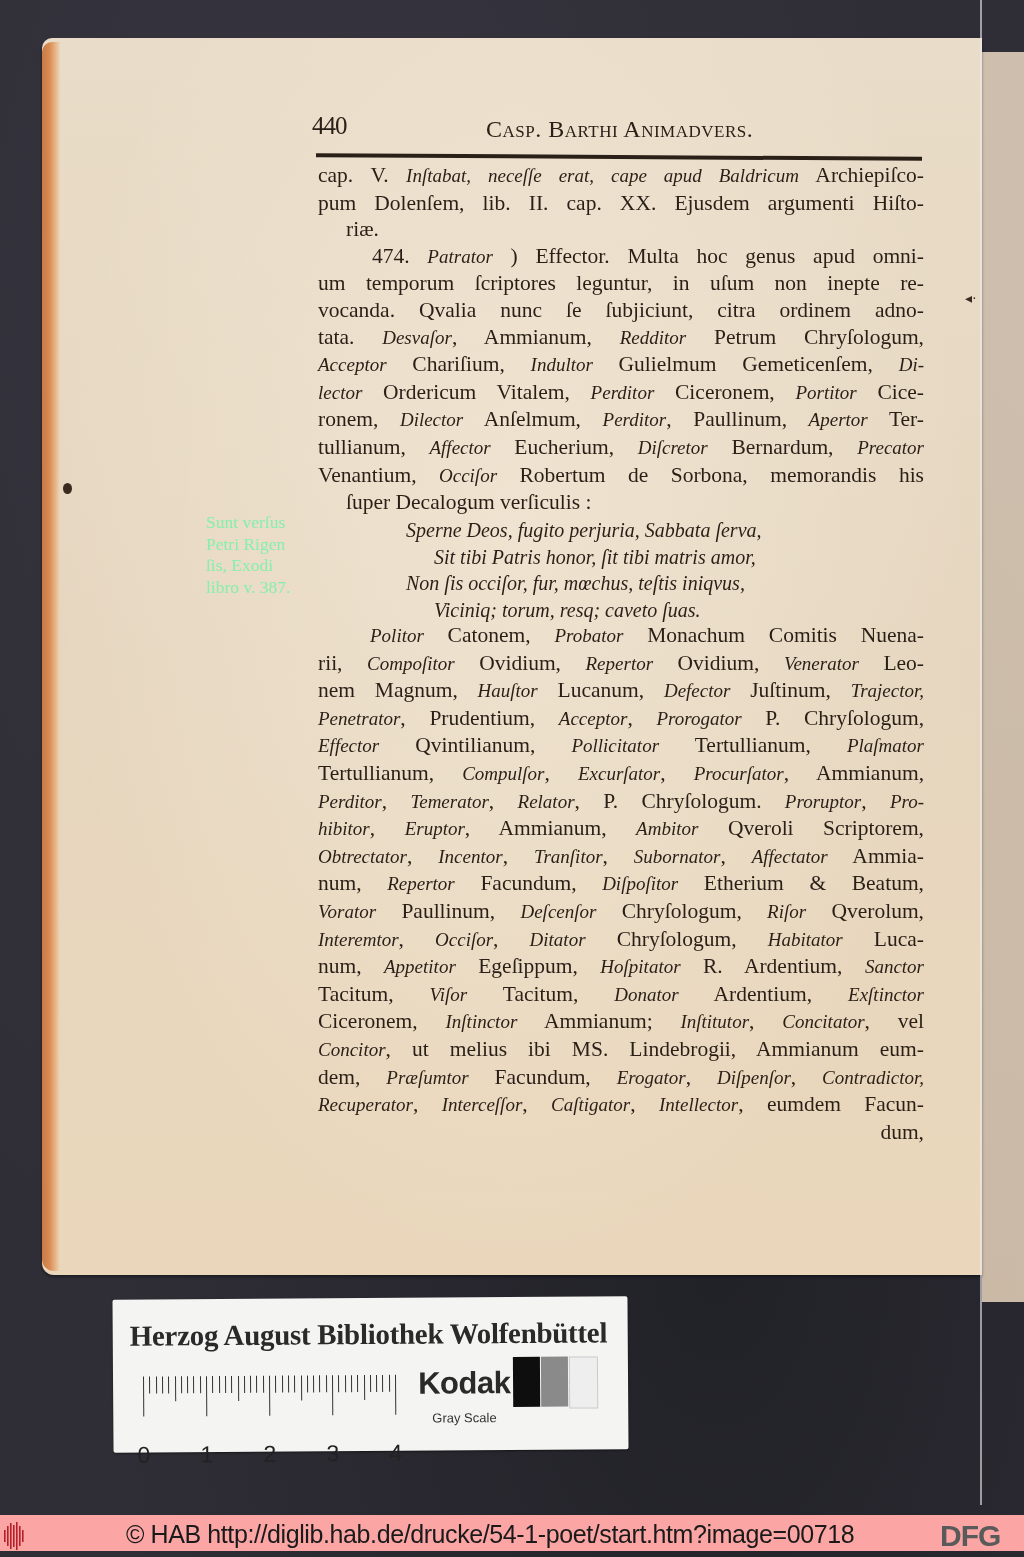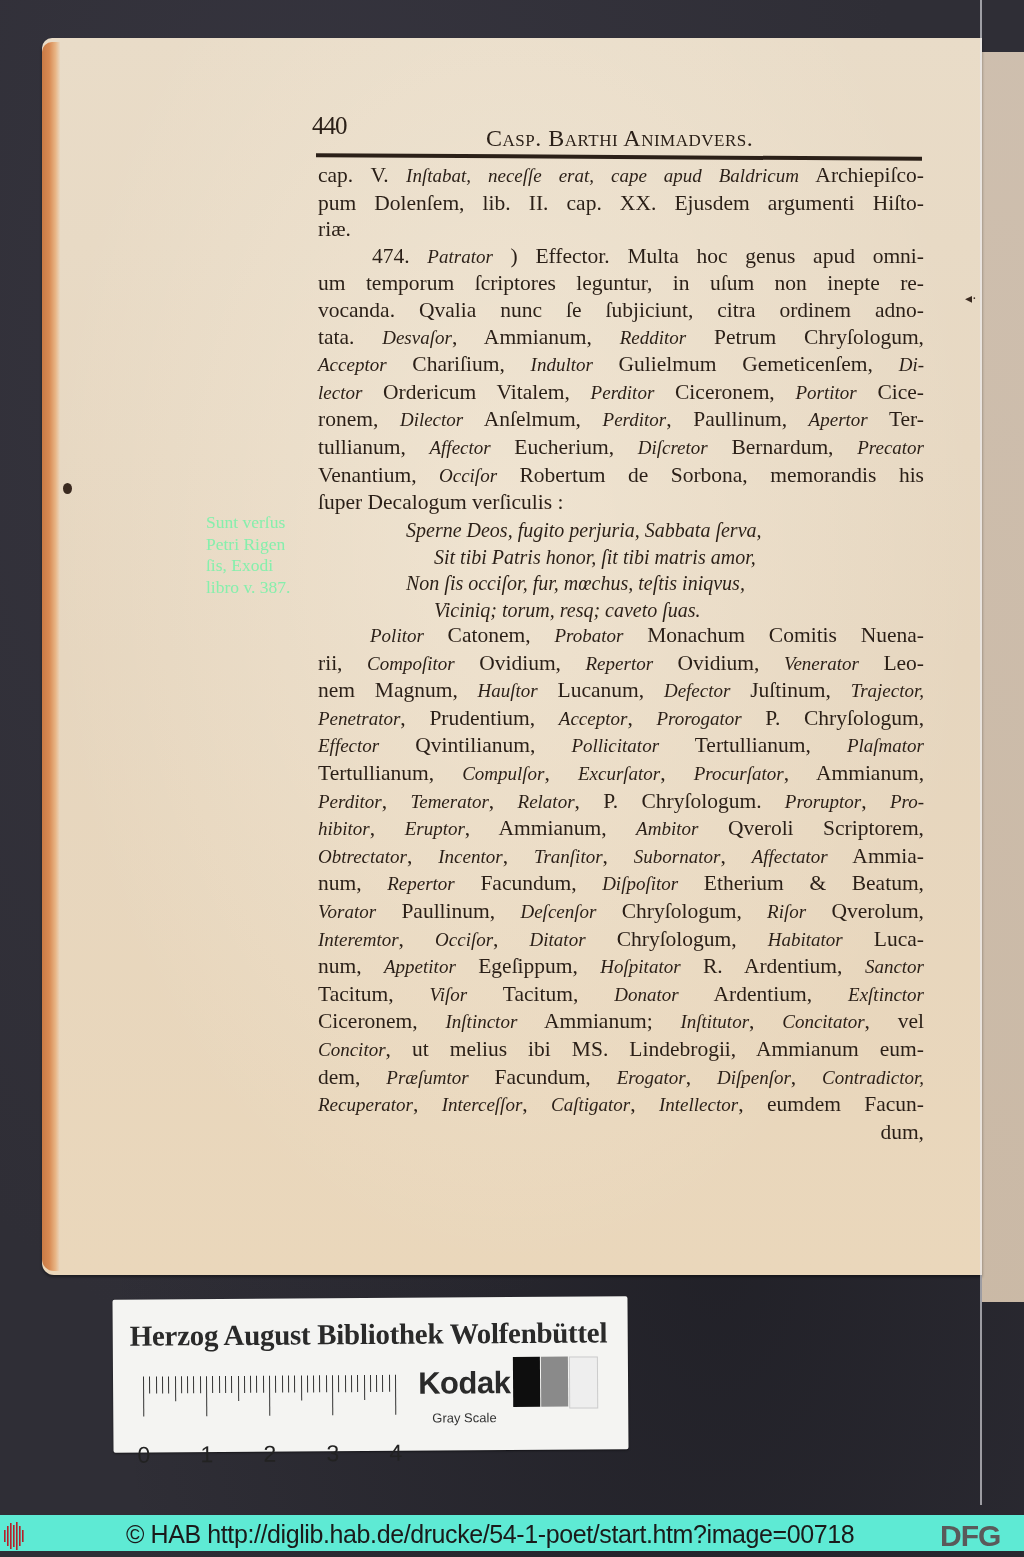--- a/index.html
+++ b/index.html
@@ -38,35 +38,35 @@
     background:rgba(235,235,240,.6);
   }
 
   .running-head {
     position:absolute; top:112px; left:312px; width:620px; height:34px;
   }
   .page-number {
     position:absolute; left:0; top:0; font-size:25px; color:#2b2018; letter-spacing:-1px;
   }
   .running-title {
-    position:absolute; left:174px; top:13px; font-size:24px; color:#2b2018;
+    position:absolute; left:174px; top:4px; font-size:24px; color:#2b2018;
     font-variant:small-caps; letter-spacing:.5px;
   }
   .head-rule {
     position:absolute; top:155px; left:316px; width:606px; height:4px;
     background:#2b2018; transform:rotate(.35deg);
   }
 
   .text-block {
     position:absolute; left:318px; top:162px; width:606px;
     font-size:21.5px; line-height:26.6px; color:#2a1f17;
     text-align:justify;
   }
   .text-block .line { display:block; white-space:nowrap; text-align:justify; text-align-last:justify; }
-  .text-block .line.last { text-align-last:left; }
+  .text-block .line.last { text-align-last:left;margin-left:28px; }
   .text-block .indent { padding-left:54px; }
   .text-block i { font-style:italic; font-size:19px; }
 
   .verse {
     position:absolute; left:406px; top:517px; width:420px;
     font-size:20px; line-height:26.6px; font-style:italic; color:#2a1f17;
   }
   .verse .v { display:block; white-space:nowrap; }
   .verse .v.in { padding-left:28px; }
 
@@ -114,21 +114,21 @@
   .kodak-sub {
     position:absolute; left:319px; top:97px; font-size:13px; color:#333;
     font-family:"Liberation Sans", sans-serif;
     margin-top:16px;
   }
   .swatch { position:absolute; top:60px; height:50px; }
 
   
   .footer {
     position:absolute; left:0; top:1515px; width:1024px; height:36px;
-    background:#5eead4;
+    background:#fca5a5;
   }
   .footer-logo { position:absolute; left:4px; top:7px; width:20px; height:28px; }
   .footer-credit {
     position:absolute; left:126px; top:5px; font-size:25px; color:#1a1a1a;
     font-family:"Liberation Sans", sans-serif; letter-spacing:-.4px; white-space:nowrap;
   }
   .footer-dfg {
     position:absolute; left:940px; top:4px; font-size:30px; font-weight:bold; color:#5a5a5a;
     font-family:"Liberation Sans", sans-serif; letter-spacing:-1px;
   }

